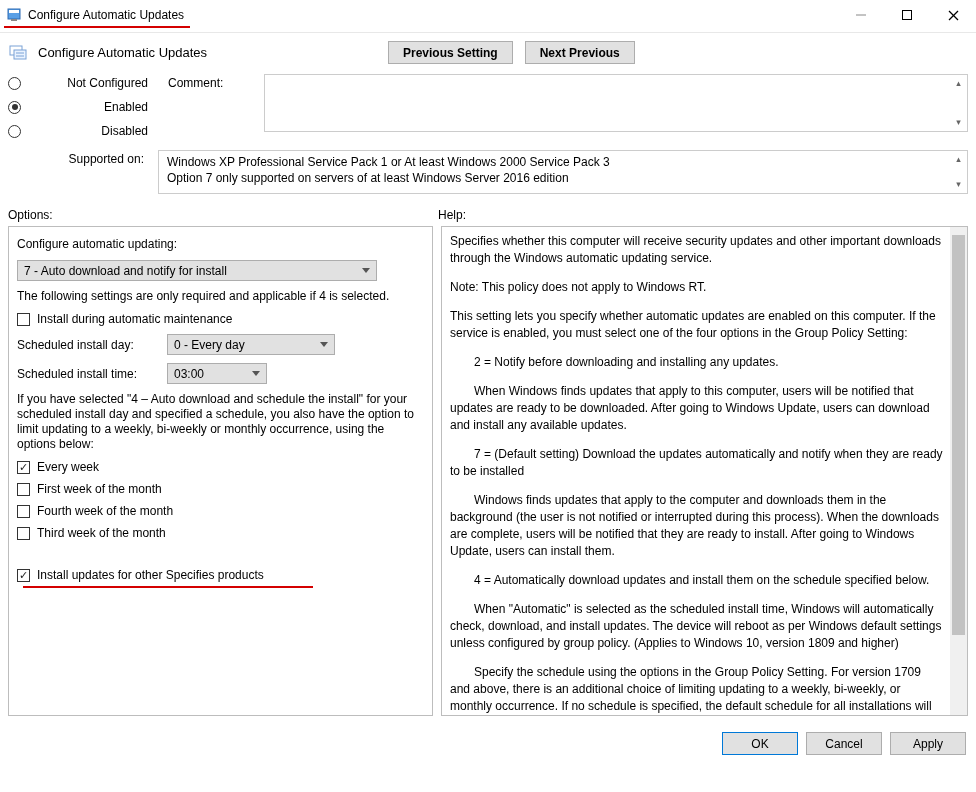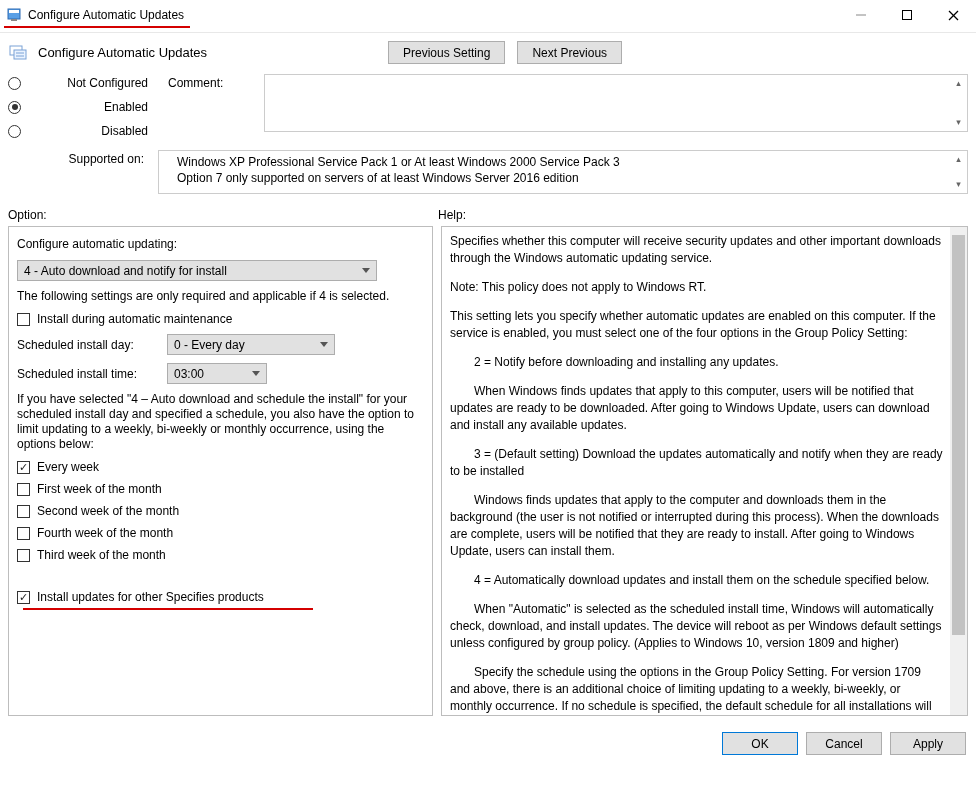--- a/index.html
+++ b/index.html
@@ -54,21 +54,21 @@
   .header-text { font-size: 13px; flex: 0 0 auto; min-width: 330px;}
   .btn {
     border: 1px solid #adadad;
     background: #e1e1e1;
     padding: 3px 14px;
     font-size: 12px;
     cursor: pointer;
     height: 23px;
     display:inline-flex;align-items:center;justify-content:center;
   }
-  .nav-btns { display:flex; gap:12px; margin-left: 10px;}
+  .nav-btns { display:flex; gap:12px; margin-left: 10px; font-weight: bold;}
   .state-row {
     display:flex; padding: 0 8px; gap: 20px;
   }
   .radio-col {
     display:flex; flex-direction:column; gap:10px; padding-top:6px; width:140px;
   }
   .radio-item { display:flex; align-items:center; gap:6px; cursor:pointer;justify-content:space-between; }
   .radio {
     width:13px;height:13px;border:1px solid #333;border-radius:50%;
     display:inline-flex;align-items:center;justify-content:center;background:#fff;
@@ -85,21 +85,21 @@
     position:absolute; right:1px; width:15px; height:15px;
     font-size:9px; text-align:center; line-height:15px; color:#666;
   }
   .scroll-arrow-up { top:1px; }
   .scroll-arrow-dn { bottom:1px; }
   .supported-row {
     display:flex; padding: 12px 8px 4px 8px; gap:10px;justify-content:flex-end;
   }
   .supported-label { width:140px; text-align:right; padding-right:4px; padding-top:2px;}
   .supported-box {
-    flex:1; border:1px solid #ccc; padding:3px 18px; height:44px;
+    flex:1; border:1px solid #ccc; padding:3px 8px; height:44px;
     position:relative; font-size:12px; line-height:16px;
   }
   .panes-labels {
     display:flex; padding: 10px 8px 4px 8px;
   }
   .panes-labels .lbl-opt { width: 430px; }
   .panes {
     display:flex; padding: 0 8px 8px 8px; gap:8px; height: 498px;
   }
   .options-pane {
@@ -232,30 +232,30 @@
   <div class="supported-label">Supported on:</div>
   <div class="supported-box">
     <div>Windows XP Professional Service Pack 1 or At least Windows 2000 Service Pack 3</div>
     <div>Option 7 only supported on servers of at least Windows Server 2016 edition</div>
     <div class="scroll-arrow-up">▴</div>
     <div class="scroll-arrow-dn">▾</div>
   </div>
 </div>
 
 <div class="panes-labels">
-  <div class="lbl-opt">Option:</div>
+  <div class="lbl-opt">Options:</div>
   <div>Help:</div>
 </div>
 
 <div class="panes">
 
   <div class="options-pane">
     <div class="para">Configure automatic updating:</div>
     <div class="select" style="width:360px;">
-      <span>4 - Auto download and notify for install</span>
+      <span>7 - Auto download and notify for install</span>
     </div>
     <div class="para">The following settings are only required and applicable if 4 is selected.</div>
     <div class="chk-row">
       <span class="chk"></span>
       <span>Install during automatic maintenance</span>
     </div>
     <div class="row-inline">
       <span style="width:140px;">Scheduled install day:</span>
       <div class="select" style="width:168px;">
         <span>0 - Every day</span>
@@ -268,24 +268,20 @@
       </div>
     </div>
     <div class="para">If you have selected "4 – Auto download and schedule the install" for your scheduled install day and specified a schedule, you also have the option to limit updating to a weekly, bi-weekly or monthly occurrence, using the options below:</div>
     <div class="chk-row">
       <span class="chk checked"></span>
       <span>Every week</span>
     </div>
     <div class="chk-row">
       <span class="chk"></span>
       <span>First week of the month</span>
-    </div>
-    <div class="chk-row">
-      <span class="chk"></span>
-      <span>Second week of the month</span>
     </div>
     <div class="chk-row">
       <span class="chk"></span>
       <span>Fourth week of the month</span>
     </div>
     <div class="chk-row">
       <span class="chk"></span>
       <span>Third week of the month</span>
     </div>
     <div class="divider"></div>
@@ -301,21 +297,21 @@
   <div class="help-pane">
     <div class="help-scroll-track">
       <div class="help-scroll-thumb"></div>
     </div>
     <div class="help-content">
       <p>Specifies whether this computer will receive security updates and other important downloads through the Windows automatic updating service.</p>
       <p>Note: This policy does not apply to Windows RT.</p>
       <p>This setting lets you specify whether automatic updates are enabled on this computer. If the service is enabled, you must select one of the four options in the Group Policy Setting:</p>
       <p class="indent">2 = Notify before downloading and installing any updates.</p>
       <p class="indent">When Windows finds updates that apply to this computer, users will be notified that updates are ready to be downloaded. After going to Windows Update, users can download and install any available updates.</p>
-      <p class="indent">3 = (Default setting) Download the updates automatically and notify when they are ready to be installed</p>
+      <p class="indent">7 = (Default setting) Download the updates automatically and notify when they are ready to be installed</p>
       <p class="indent">Windows finds updates that apply to the computer and downloads them in the background (the user is not notified or interrupted during this process). When the downloads are complete, users will be notified that they are ready to install. After going to Windows Update, users can install them.</p>
       <p class="indent">4 = Automatically download updates and install them on the schedule specified below.</p>
       <p class="indent">When "Automatic" is selected as the scheduled install time, Windows will automatically check, download, and install updates. The device will reboot as per Windows default settings unless configured by group policy. (Applies to Windows 10, version 1809 and higher)</p>
       <p class="indent">Specify the schedule using the options in the Group Policy Setting. For version 1709 and above, there is an additional choice of limiting updating to a weekly, bi-weekly, or monthly occurrence. If no schedule is specified, the default schedule for all installations will be every day at 3:00 AM. If any updates require a restart to complete the installation, Windows will restart the</p>
     </div>
   </div>
 </div>
 
 <div class="footer-btns">
   <div class="btn btn-primary" style="width:76px;">

